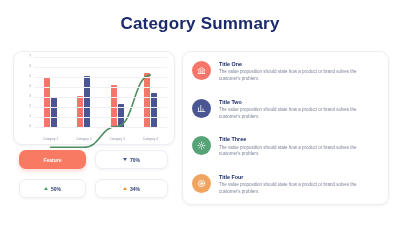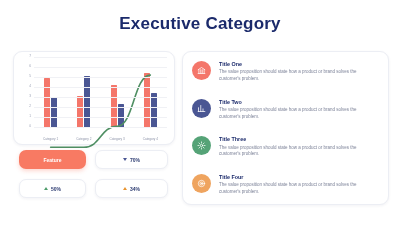--- a/index.html
+++ b/index.html
@@ -132,21 +132,21 @@
   }
   .rowbody{
     font-size:4.5px;color:#7c8298;line-height:1.55;
   }
 </style>
 </head>
 <body>
 
 <div class="slide">
 
-  <div class="title">Executive Category</div>
+  <div class="title">Category Summary</div>
 
   <div class="card" id="chart-card">
     <div class="chart-wrap">
       <div class="plot" id="plot">
         <div class="groups" id="bar-groups">
             <div class="group">
               <div class="bar a" style="height: 71.4286%; background: rgb(244, 118, 106);"></div>
               <div class="bar b" style="height: 44.2857%; background: rgb(74, 86, 147);"></div>
             </div>
             <div class="group">

